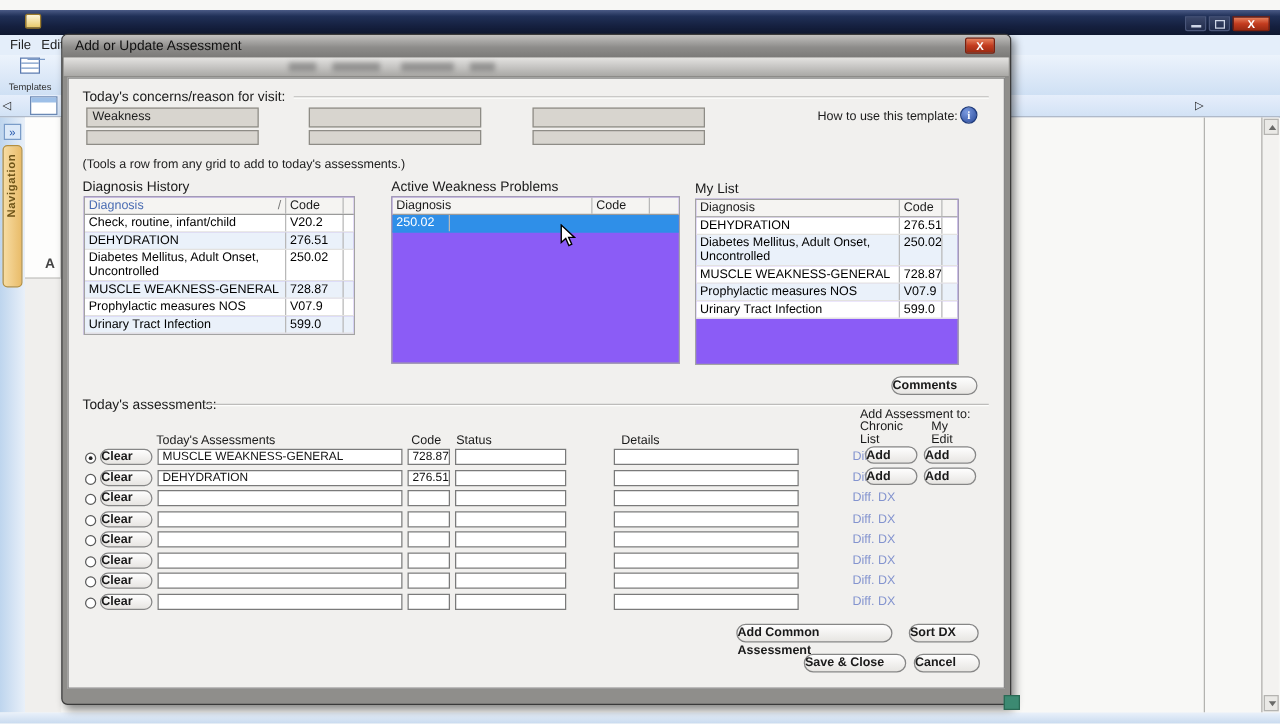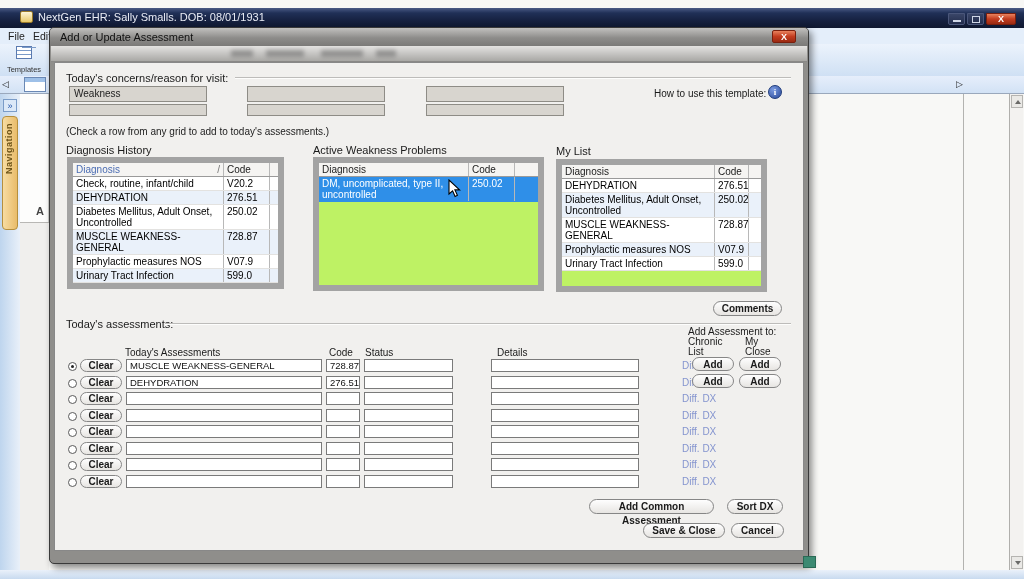--- a/index.html
+++ b/index.html
@@ -64,39 +64,39 @@
   .dsub{position:absolute;left:1px;top:18px;width:756px;height:16px;background:linear-gradient(#e4e3e1,#c9c8c6 45%,#a9a8a5);border-bottom:1px solid #8a8987;}
   .dsub .blob{position:absolute;top:4px;height:7px;background:#555;opacity:.45;filter:blur(2px);}
   .dcontent{position:absolute;left:4px;right:4px;top:34px;bottom:12px;background:#f1f0ee;border:1px solid #888;}
   .label-b{position:absolute;font-size:11px;font-weight:normal;color:#1a1a1a;white-space:nowrap;}
   .groove{position:absolute;height:2px;border-top:1px solid #bdbcba;border-bottom:1px solid #fdfdfc;}
   .cbox{position:absolute;width:138px;background:#d8d5cf;border:1px solid #8e8c86;font-size:10px;color:#222;padding:1px 4px;overflow:hidden;}
   .howto{position:absolute;left:599px;top:25px;font-size:10px;color:#1a1a1a;}
   .infoicon{position:absolute;left:713px;top:22px;width:14px;height:14px;border-radius:50%;background:radial-gradient(circle at 35% 30%,#7a9ae0,#2a4a9a);border:1px solid #1e3a7a;color:#fff;font-size:9px;font-weight:bold;text-align:center;line-height:13px;font-family:"Liberation Serif",serif;}
   .hint{position:absolute;left:11px;top:63px;font-size:10px;color:#222;}
   
-  .grid{position:absolute;background:#bef264;border:6px solid #a3a3a3;font-size:10px;}
+  .grid{position:absolute;background:#8b5cf6;border:1px solid #a3a3a3;font-size:10px;}
   .g-dh{left:12px;top:94px;width:217px;}
   .g-acp{left:258px;top:94px;width:231px;height:134px;}
   .g-ml{left:501px;top:96px;width:211px;height:133px;}
   .ghead{display:flex;background:#f5f4f2;border-bottom:1px solid #9a9a9a;}
   .grow{display:flex;background:#fff;border-bottom:1px solid #e3e2e0;}
   .grow.alt{background:#eaf1fa;}
   .grow.sel{background:#2f8fe8;color:#fff;border-bottom-color:#2f8fe8;}
   .gc{padding:1px 3px;line-height:11px;overflow:hidden;}
   .gc.diag{flex:1;border-right:1px solid #b8b8b8;}
   .gc.code{border-right:1px solid #b8b8b8;}
   .g-dh .gc.code{width:46px;} .g-dh .gc.gut{width:8px;}
   .g-acp .gc.code{width:46px;} .g-acp .gc.gut{width:23px;}
   .g-ml .gc.code{width:34px;} .g-ml .gc.gut{width:12px;}
   .hcell{color:#1a1a1a;}
   .hcell.sorted{color:#4a6cb3;}
   .sortg{float:right;color:#777;}
   
-  .pill{border:1px solid #868686;border-radius:8px;background:linear-gradient(#fefefe,#e7e5e2);font-size:10px;font-weight:bold;text-align:center;color:#1a1a1a;}
+  .pill{border:1px solid #868686;border-radius:8px;background:linear-gradient(#fefefe,#e7e5e2);font-size:10px;font-weight:bold;color:#1a1a1a;}
   .btn-comments{position:absolute;left:658px;top:238px;width:69px;height:15px;line-height:14px;}
   .addto{position:absolute;left:633px;top:263px;font-size:10px;color:#1a1a1a;}
   .addcol{position:absolute;top:274px;font-size:10px;color:#1a1a1a;line-height:10px;white-space:pre-line;}
   .addcol.c1{left:633px;} .addcol.c2{left:690px;}
   .ahdr{position:absolute;top:284px;font-size:10px;color:#1a1a1a;}
   .arow{position:absolute;left:13px;width:717px;height:20px;}
   .radio{position:absolute;left:0;top:3px;width:9px;height:9px;border:1px solid #5a5a5a;border-radius:50%;background:#fff;}
   .radio.on::after{content:"";position:absolute;left:2px;top:2px;width:3px;height:3px;border-radius:50%;background:#222;}
   .pill.clear{position:absolute;left:12px;top:0;width:42px;height:13px;line-height:12px;}
   .field{position:absolute;top:0;height:13px;background:#fff;border:1px solid #7a7a7a;font-size:9.5px;line-height:12px;padding:0 3px;color:#111;overflow:hidden;white-space:nowrap;}
@@ -116,21 +116,20 @@
   .cursor{position:absolute;left:448px;top:179px;z-index:100;}
 </style>
 </head>
 <body>
 
 <div class="screen">
 
 
   <div class="titlebar">
     <span class="wicon"></span>
-    <span class="wtitle">NextGen EHR: Sally Smalls. DOB: 08/01/1931</span>
     <span class="winbtn min">
         <i></i>
       </span>
     <span class="winbtn max">
         <i></i>
       </span>
     <span class="winbtn close">X</span>
   </div>
 
   <div class="menubar">
@@ -193,21 +192,21 @@
       <div class="label-b" style="left:11px;top:9px">Today's concerns/reason for visit:</div>
       <div class="groove" style="left:180px;top:14px;width:556px"></div>
       <div class="cbox" style="left:14px;top:23px;height:16px">Weakness</div>
       <div class="cbox" style="left:14px;top:41px;height:12px"></div>
       <div class="cbox" style="left:192px;top:23px;height:16px"></div>
       <div class="cbox" style="left:192px;top:41px;height:12px"></div>
       <div class="cbox" style="left:371px;top:23px;height:16px"></div>
       <div class="cbox" style="left:371px;top:41px;height:12px"></div>
       <div class="howto">How to use this template:</div>
       <div class="infoicon">i</div>
-      <div class="hint">(Check a row from any grid to add to today's assessments.)</div>
+      <div class="hint">(Tools a row from any grid to add to today's assessments.)</div>
 
       <div class="label-b" style="left:11px;top:81px">Diagnosis History</div>
       <div class="label-b" style="left:258px;top:81px">Active Weakness Problems</div>
       <div class="label-b" style="left:501px;top:82px">My List</div>
 
       <div class="grid g-dh">
           <div class="ghead">
             <div class="gc diag hcell sorted">Diagnosis<span class="sortg">/</span></div>
             <div class="gc code hcell">Code</div>
             <div class="gc gut"></div>
@@ -243,21 +242,20 @@
             <div class="gc gut"></div>
           </div>
         </div>
       <div class="grid g-acp">
           <div class="ghead">
             <div class="gc diag hcell">Diagnosis</div>
             <div class="gc code hcell">Code</div>
             <div class="gc gut"></div>
           </div>
           <div class="grow sel">
-            <div class="gc diag">DM, uncomplicated, type II, uncontrolled</div>
             <div class="gc code">250.02</div>
             <div class="gc gut"></div>
           </div>
         </div>
       <div class="grid g-ml">
           <div class="ghead">
             <div class="gc diag hcell">Diagnosis</div>
             <div class="gc code hcell">Code</div>
             <div class="gc gut"></div>
           </div>
@@ -289,21 +287,21 @@
         </div>
 
       <div class="pill btn-comments">Comments</div>
 
       <div class="label-b" style="left:11px;top:255px">Today's assessments:</div>
       <div class="groove" style="left:110px;top:260px;width:626px"></div>
       <div class="addto">Add Assessment to:</div>
       <div class="addcol c1">Chronic
 List</div>
       <div class="addcol c2">My
-Close</div>
+Edit</div>
       <div class="ahdr" style="left:70px">Today's Assessments</div>
       <div class="ahdr" style="left:274px">Code</div>
       <div class="ahdr" style="left:310px">Status</div>
       <div class="ahdr" style="left:442px">Details</div>
       <div id="arows">
           <div class="arow" style="top: 296px;">
             <div class="radio on"></div>
             <div class="pill clear">Clear</div>
             <div class="field assess">MUSCLE WEAKNESS-GENERAL</div>
             <div class="field codef">728.87</div>

